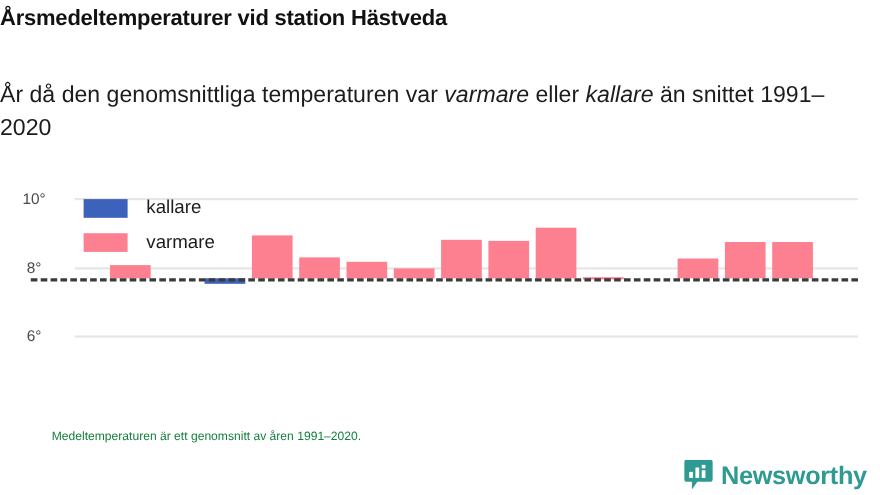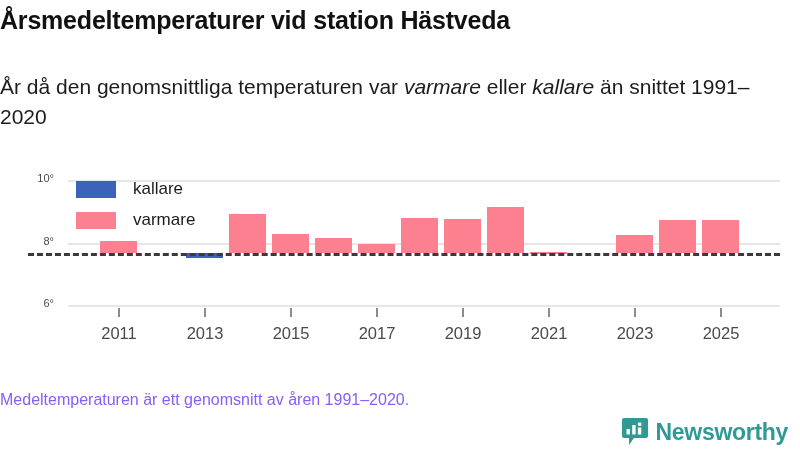--- a/index.html
+++ b/index.html
@@ -9,39 +9,39 @@
     font-family:"Liberation Sans", sans-serif;
     color:#1a1a1a;
     overflow:hidden;
     position:relative;
   }
   .page{position:absolute;inset:0;}
 
   
   .title{
     position:absolute;left:0px;top:6px;width:790px;
-    font-size:25px;font-weight:bold;letter-spacing:-0.2px;
+    font-size:20px;font-weight:bold;letter-spacing:-0.2px;
     color:#111111;line-height:1.15;
   }
   .subtitle{
     position:absolute;left:0px;top:72px;width:785px;
     font-size:21px;font-weight:normal;color:#1c1c1c;line-height:1.42;
   }
   .subtitle em{font-style:italic;}
 
   
   .chart{position:absolute;left:0;top:160px;width:800px;height:210px;}
   .plot{position:absolute;left:0;top:0;width:800px;height:150px;}
 
   .gridline{
     position:absolute;height:2px;background:#e6e6e6;left:68px;width:712px;
   }
   .ylabel{
-    position:absolute;right:746px;width:46px;text-align:right;
-    font-size:11px;color:#4a4a4a;
+    position:absolute;right:746px;width:46px;text-align:center;
+    font-size:14px;color:#4a4a4a;
   }
 
   .baseline{
     position:absolute;left:28px;width:752px;height:0;
     border-top:3px dashed #3a3a3a;
   }
 
   .bar{position:absolute;}
   .bar.warm{background:#fd8091;}
   .bar.cold{background:#3c62bc;}
@@ -58,21 +58,21 @@
   .xaxis{position:absolute;left:0;top:148px;width:800px;height:60px;}
   .tickmark{position:absolute;top:0;width:2px;height:9px;background:#8c8c8c;}
   .xlabel{
     position:absolute;top:16px;width:80px;margin-left:-40px;
     text-align:center;font-size:16.5px;color:#4a4a4a;
   }
 
   
   .note{
     position:absolute;left:0px;top:391px;
-    font-size:16px;color:#8b5cf6;
+    font-size:11px;color:#15803d;padding-left:47px;
   }
   .logo{
     position:absolute;right:12px;top:417px;
     display:flex;align-items:center;height:30px;margin-left:21px;
   }
   .logo-mark{width:26px;height:28px;margin-right:8px;}
   .logo-text{
     font-size:23px;font-weight:bold;color:#2e9a93;letter-spacing:-0.3px;
   }
 </style>
@@ -115,38 +115,20 @@
       <div class="legend-row">
         <span class="legend-swatch cold"></span>
         <span class="legend-label">kallare</span>
       </div>
       <div class="legend-row">
         <span class="legend-swatch warm"></span>
         <span class="legend-label">varmare</span>
       </div>
     </div>
 
-    <div class="xaxis" id="xaxis">
-        <div class="tickmark" style="left: 118px;"></div>
-        <div class="xlabel" style="left: 119px;">2011</div>
-        <div class="tickmark" style="left: 204px;"></div>
-        <div class="xlabel" style="left: 205px;">2013</div>
-        <div class="tickmark" style="left: 290px;"></div>
-        <div class="xlabel" style="left: 291px;">2015</div>
-        <div class="tickmark" style="left: 376px;"></div>
-        <div class="xlabel" style="left: 377px;">2017</div>
-        <div class="tickmark" style="left: 462px;"></div>
-        <div class="xlabel" style="left: 463px;">2019</div>
-        <div class="tickmark" style="left: 548px;"></div>
-        <div class="xlabel" style="left: 549px;">2021</div>
-        <div class="tickmark" style="left: 634px;"></div>
-        <div class="xlabel" style="left: 635px;">2023</div>
-        <div class="tickmark" style="left: 720px;"></div>
-        <div class="xlabel" style="left: 721px;">2025</div>
-      </div>
   </div>
 
   <div class="note">Medeltemperaturen är ett genomsnitt av åren 1991–2020.</div>
 
   <div class="logo">
     <span class="logo-mark">
       <svg width="26" height="28" viewBox="0 0 26 28">
         <path d="M2 0 H24 A2 2 0 0 1 26 2 V18 A2 2 0 0 1 24 20 H12 L7 27 L7 20 H2 A2 2 0 0 1 0 18 V2 A2 2 0 0 1 2 0 Z" fill="#2e9a93"></path>
         <rect x="4.5" y="11" width="3.4" height="5.5" fill="#ffffff"></rect>
         <rect x="10.2" y="7" width="3.4" height="9.5" fill="#ffffff"></rect>

